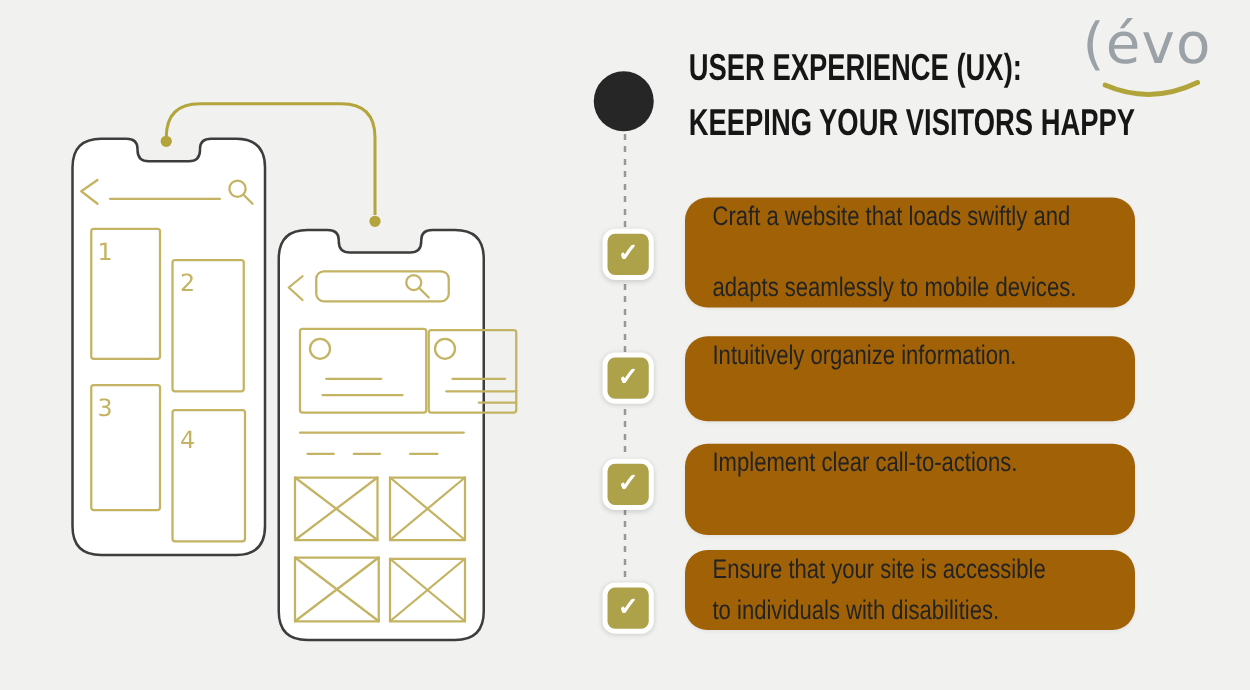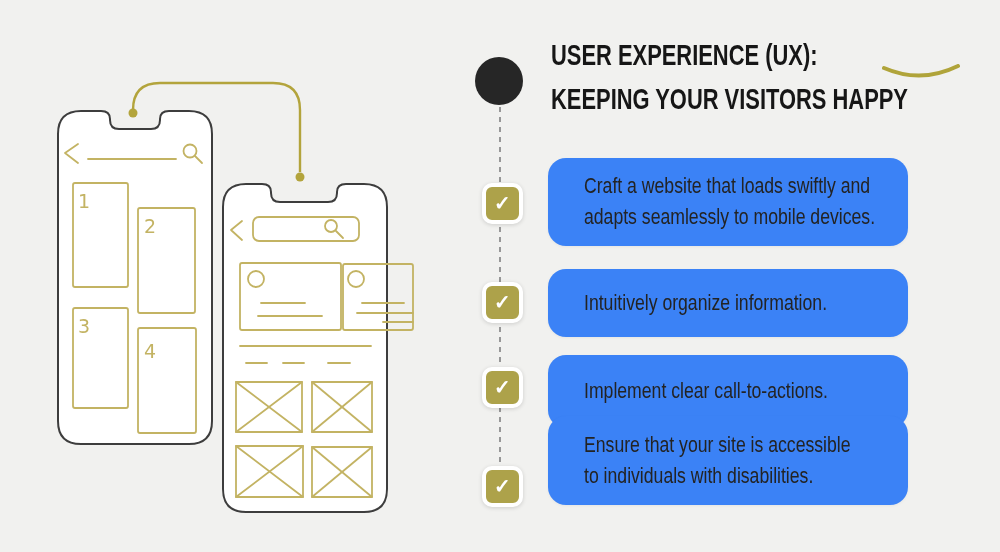--- a/index.html
+++ b/index.html
@@ -30,24 +30,24 @@
     transform:translateY(-1px);
   }
   
   .title-line{
     position:absolute;left:551px;color:#161616;font-weight:700;
     font-size:30px;letter-spacing:0;white-space:nowrap;
     transform:scaleX(0.73);transform-origin:left top;
   }
   
   .card{
-    position:absolute;left:548px;width:360px;background:#3b82f6;
+    position:absolute;left:548px;width:360px;background:#a16207;
     border-radius:18px;box-shadow:0 1px 3px rgba(0,0,0,.05);
-    display:flex;flex-direction:column;justify-content:center;
-    padding-left:36px;box-sizing:border-box;
+    display:flex;flex-direction:column;justify-content:space-between;
+    padding-left:22px;box-sizing:border-box;
   }
   .card .line{
     font-size:21.5px;color:#232323;line-height:31px;white-space:nowrap;
     transform:scaleX(0.82);transform-origin:left center;
   }
   
   .logo-text{
     position:absolute;left:866px;top:12px;color:#9aa1a7;
     font-family:"DejaVu Sans",sans-serif;font-size:45px;line-height:1;
     letter-spacing:1px;white-space:nowrap;
@@ -132,20 +132,21 @@
           <line x1="303" y1="446" x2="236" y2="497"></line>
       </g>
       <g>
         <rect x="312" y="447" width="60" height="50"></rect>
         <line x1="312" y1="447" x2="372" y2="497"></line>
           <line x1="372" y1="447" x2="312" y2="497"></line>
       </g>
     </g>
   </svg>
 
+  <div class="logo-text">(évo</div>
   <svg class="logo-swoosh" width="78" height="20" viewBox="0 0 78 20">
     <path d="M2 4 Q39 20 76 2" fill="none" stroke="#b0a43a" stroke-width="4" stroke-linecap="round"></path>
   </svg>
 
   <div class="start-dot"></div>
   <div class="dash-line"></div>
 
   <div class="title-line" style="top:38px">USER EXPERIENCE (UX):</div>
   <div class="title-line" style="top:82px">KEEPING YOUR VISITORS HAPPY</div>
 
@@ -174,19 +175,19 @@
     </div>
     <div class="card" style="top:355px;height:73px">
       <div class="line">Implement clear call-to-actions.</div>
     </div>
   </div>
 
   <div>
     <div class="checkbox" style="top:466px">
       <span class="mark">✓</span>
     </div>
-    <div class="card" style="top:416px;height:89px">
+    <div class="card" style="top:440px;height:64px">
       <div class="line">Ensure that your site is accessible</div>
       <div class="line">to individuals with disabilities.</div>
     </div>
   </div>
 
 </div>
 
 </body></html>

